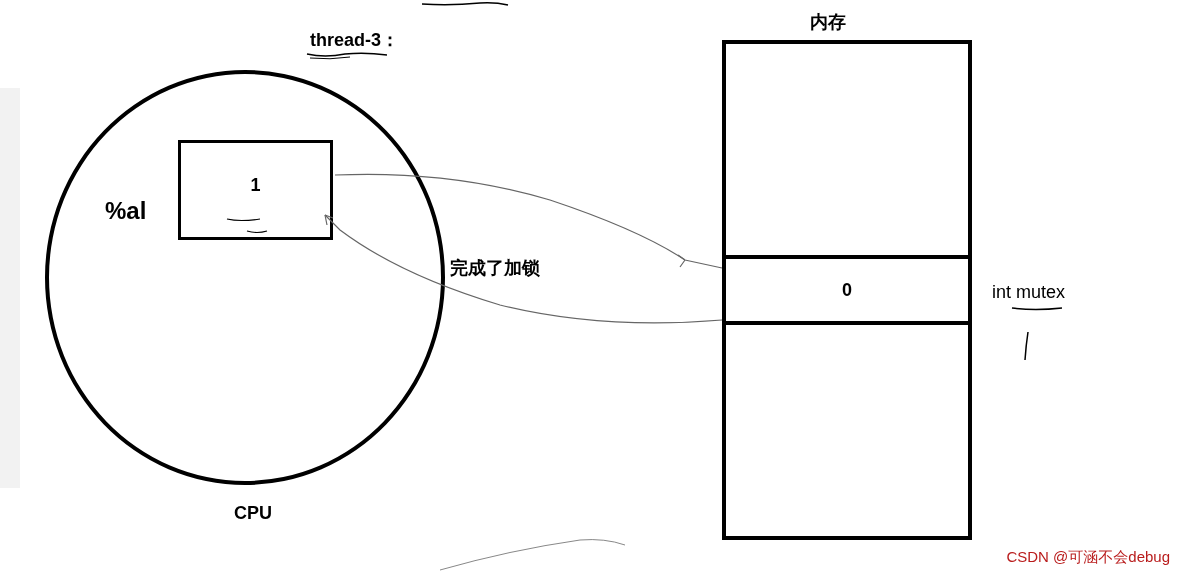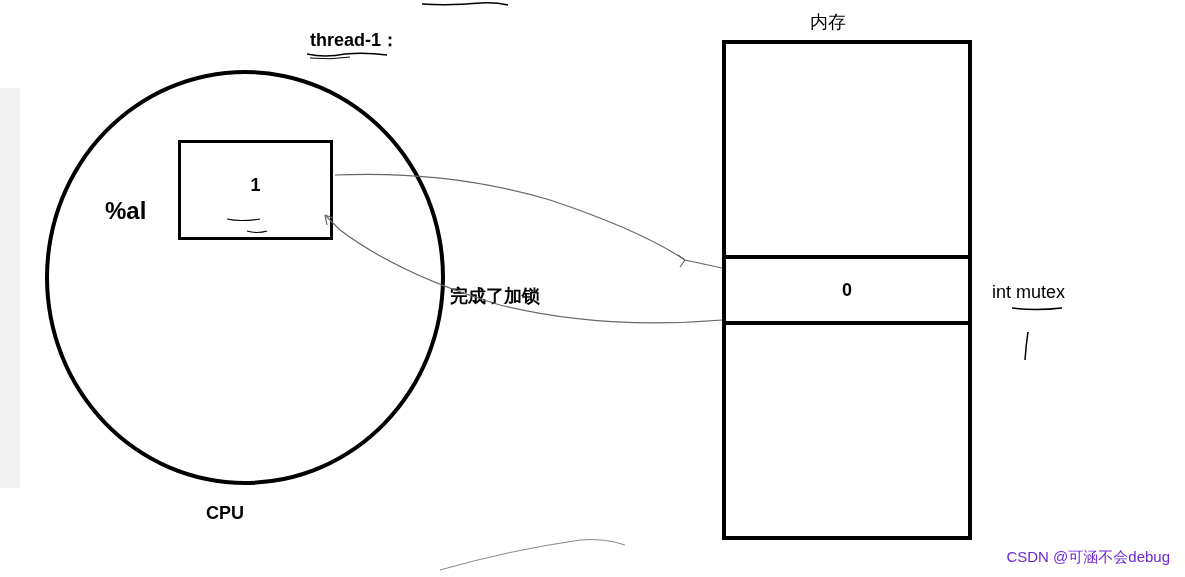--- a/index.html
+++ b/index.html
@@ -62,38 +62,38 @@
     }
     .thread-underline {
       position: absolute;
       left: 305px;
       top: 50px;
       width: 85px;
       height: 10px;
     }
     .cpu-label {
       position: absolute;
-      left: 206px;
+      left: 234px;
       top: 503px;
       font-weight: bold;
       font-size: 18px;
     }
     .lock-label {
       position: absolute;
       left: 450px;
-      top: 284px;
+      top: 256px;
       font-weight: bold;
       font-size: 18px;
       font-family: Liberation Mono, monospace;
     }
     .memory-label {
       position: absolute;
       left: 810px;
       top: 10px;
-      font-weight: normal;
+      font-weight: bold;
       font-size: 18px;
     }
     .memory-box {
       position: absolute;
       left: 722px;
       top: 40px;
       width: 250px;
       height: 500px;
       border: 4px solid #000;
     }
@@ -122,21 +122,21 @@
       position: absolute;
       left: 1010px;
       top: 305px;
       width: 55px;
       height: 8px;
     }
     .watermark {
       position: absolute;
       right: 15px;
       bottom: 10px;
-      color: #6d28d9;
+      color: #b91c1c;
       font-size: 15px;
     }
     .arrow-svg {
       position: absolute;
       left: 0;
       top: 0;
       width: 1185px;
       height: 577px;
       pointer-events: none;
     }
@@ -182,21 +182,21 @@
 <div class="sidebar-gray"></div>
 
 <div class="cpu-circle"></div>
 
 <div class="register-box">
   <span class="register-value">1</span>
 </div>
 
 <span class="al-label">%al</span>
 
-<span class="thread-label">thread-1：</span>
+<span class="thread-label">thread-3：</span>
 
 <svg class="thread-underline">
   <path d="M 2 4 Q 20 8 40 4 Q 60 2 82 5" stroke="#000" stroke-width="1.5" fill="none"></path>
   <path d="M 5 8 Q 25 10 45 7" stroke="#000" stroke-width="1" fill="none"></path>
 </svg>
 
 <span class="cpu-label">CPU</span>
 
 <span class="lock-label">完成了加锁</span>
 

